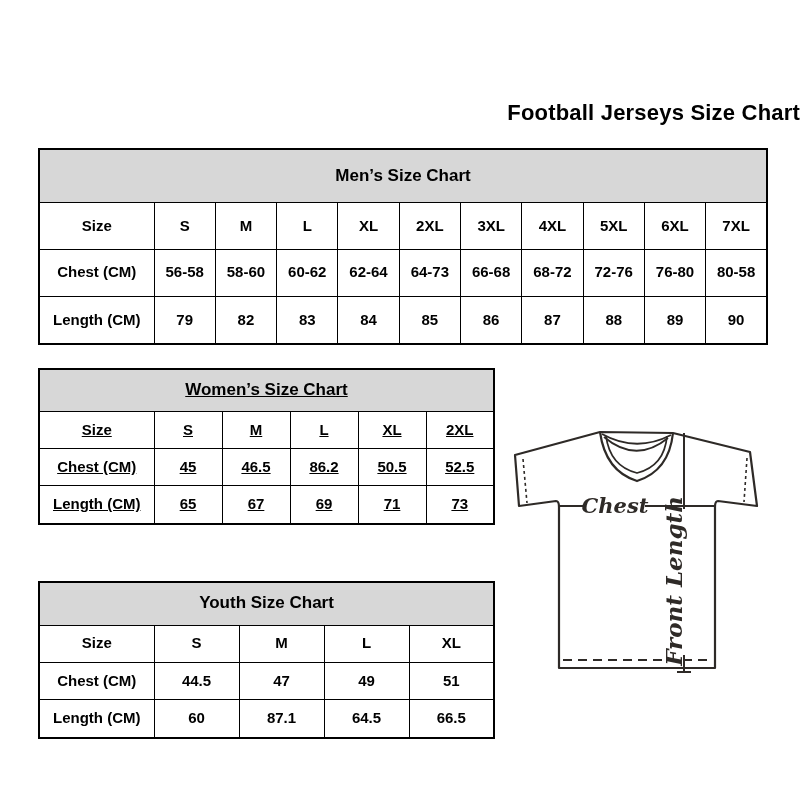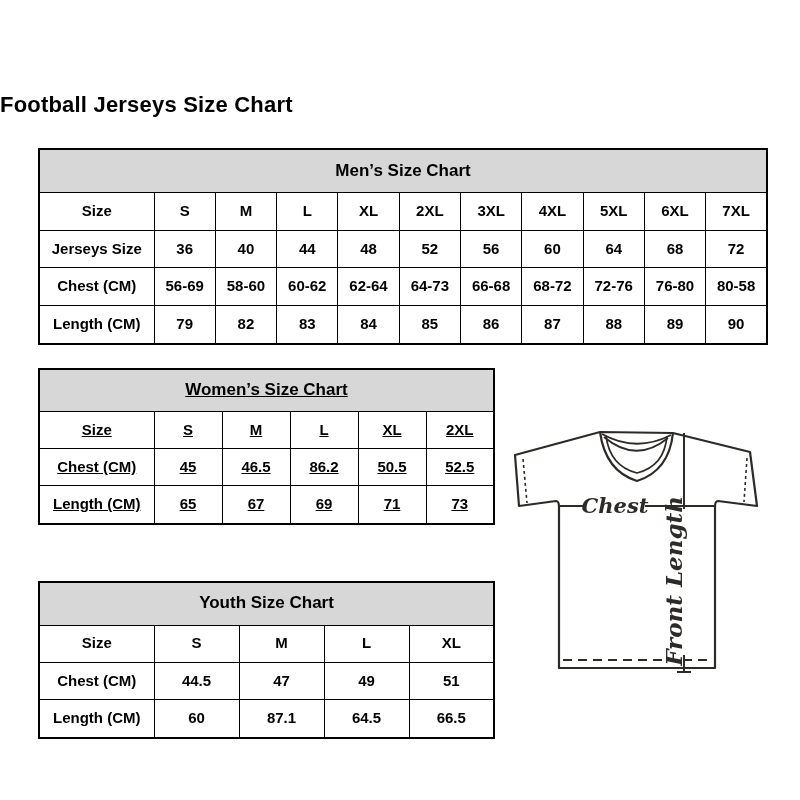--- a/index.html
+++ b/index.html
@@ -5,22 +5,22 @@
   html, body { margin: 0; padding: 0; }
   body {
     width: 800px; height: 800px;
     background: #ffffff;
     position: relative;
     overflow: hidden;
     font-family: "Liberation Sans", sans-serif;
   }
   .title {
     position: absolute;
-    top: 92px; left: 0; width: 800px;
-    text-align: left;
+    top: 100px; left: 0; width: 800px;
+    text-align: right;
     font: bold 22px "Liberation Sans", sans-serif;
     color: #000;
     letter-spacing: 0.2px;
   }
   table.size-table {
     position: absolute;
     border-collapse: collapse;
     table-layout: fixed;
     border: 2.5px solid #000;
     background: #fff;
@@ -85,35 +85,22 @@
     <td>L</td>
     <td>XL</td>
     <td>2XL</td>
     <td>3XL</td>
     <td>4XL</td>
     <td>5XL</td>
     <td>6XL</td>
     <td>7XL</td>
   </tr>
   <tr>
-    <td>Jerseys Size</td>
-    <td>36</td>
-    <td>40</td>
-    <td>44</td>
-    <td>48</td>
-    <td>52</td>
-    <td>56</td>
-    <td>60</td>
-    <td>64</td>
-    <td>68</td>
-    <td>72</td>
-  </tr>
-  <tr>
     <td>Chest (CM)</td>
-    <td>56-69</td>
+    <td>56-58</td>
     <td>58-60</td>
     <td>60-62</td>
     <td>62-64</td>
     <td>64-73</td>
     <td>66-68</td>
     <td>68-72</td>
     <td>72-76</td>
     <td>76-80</td>
     <td>80-58</td>
   </tr>

